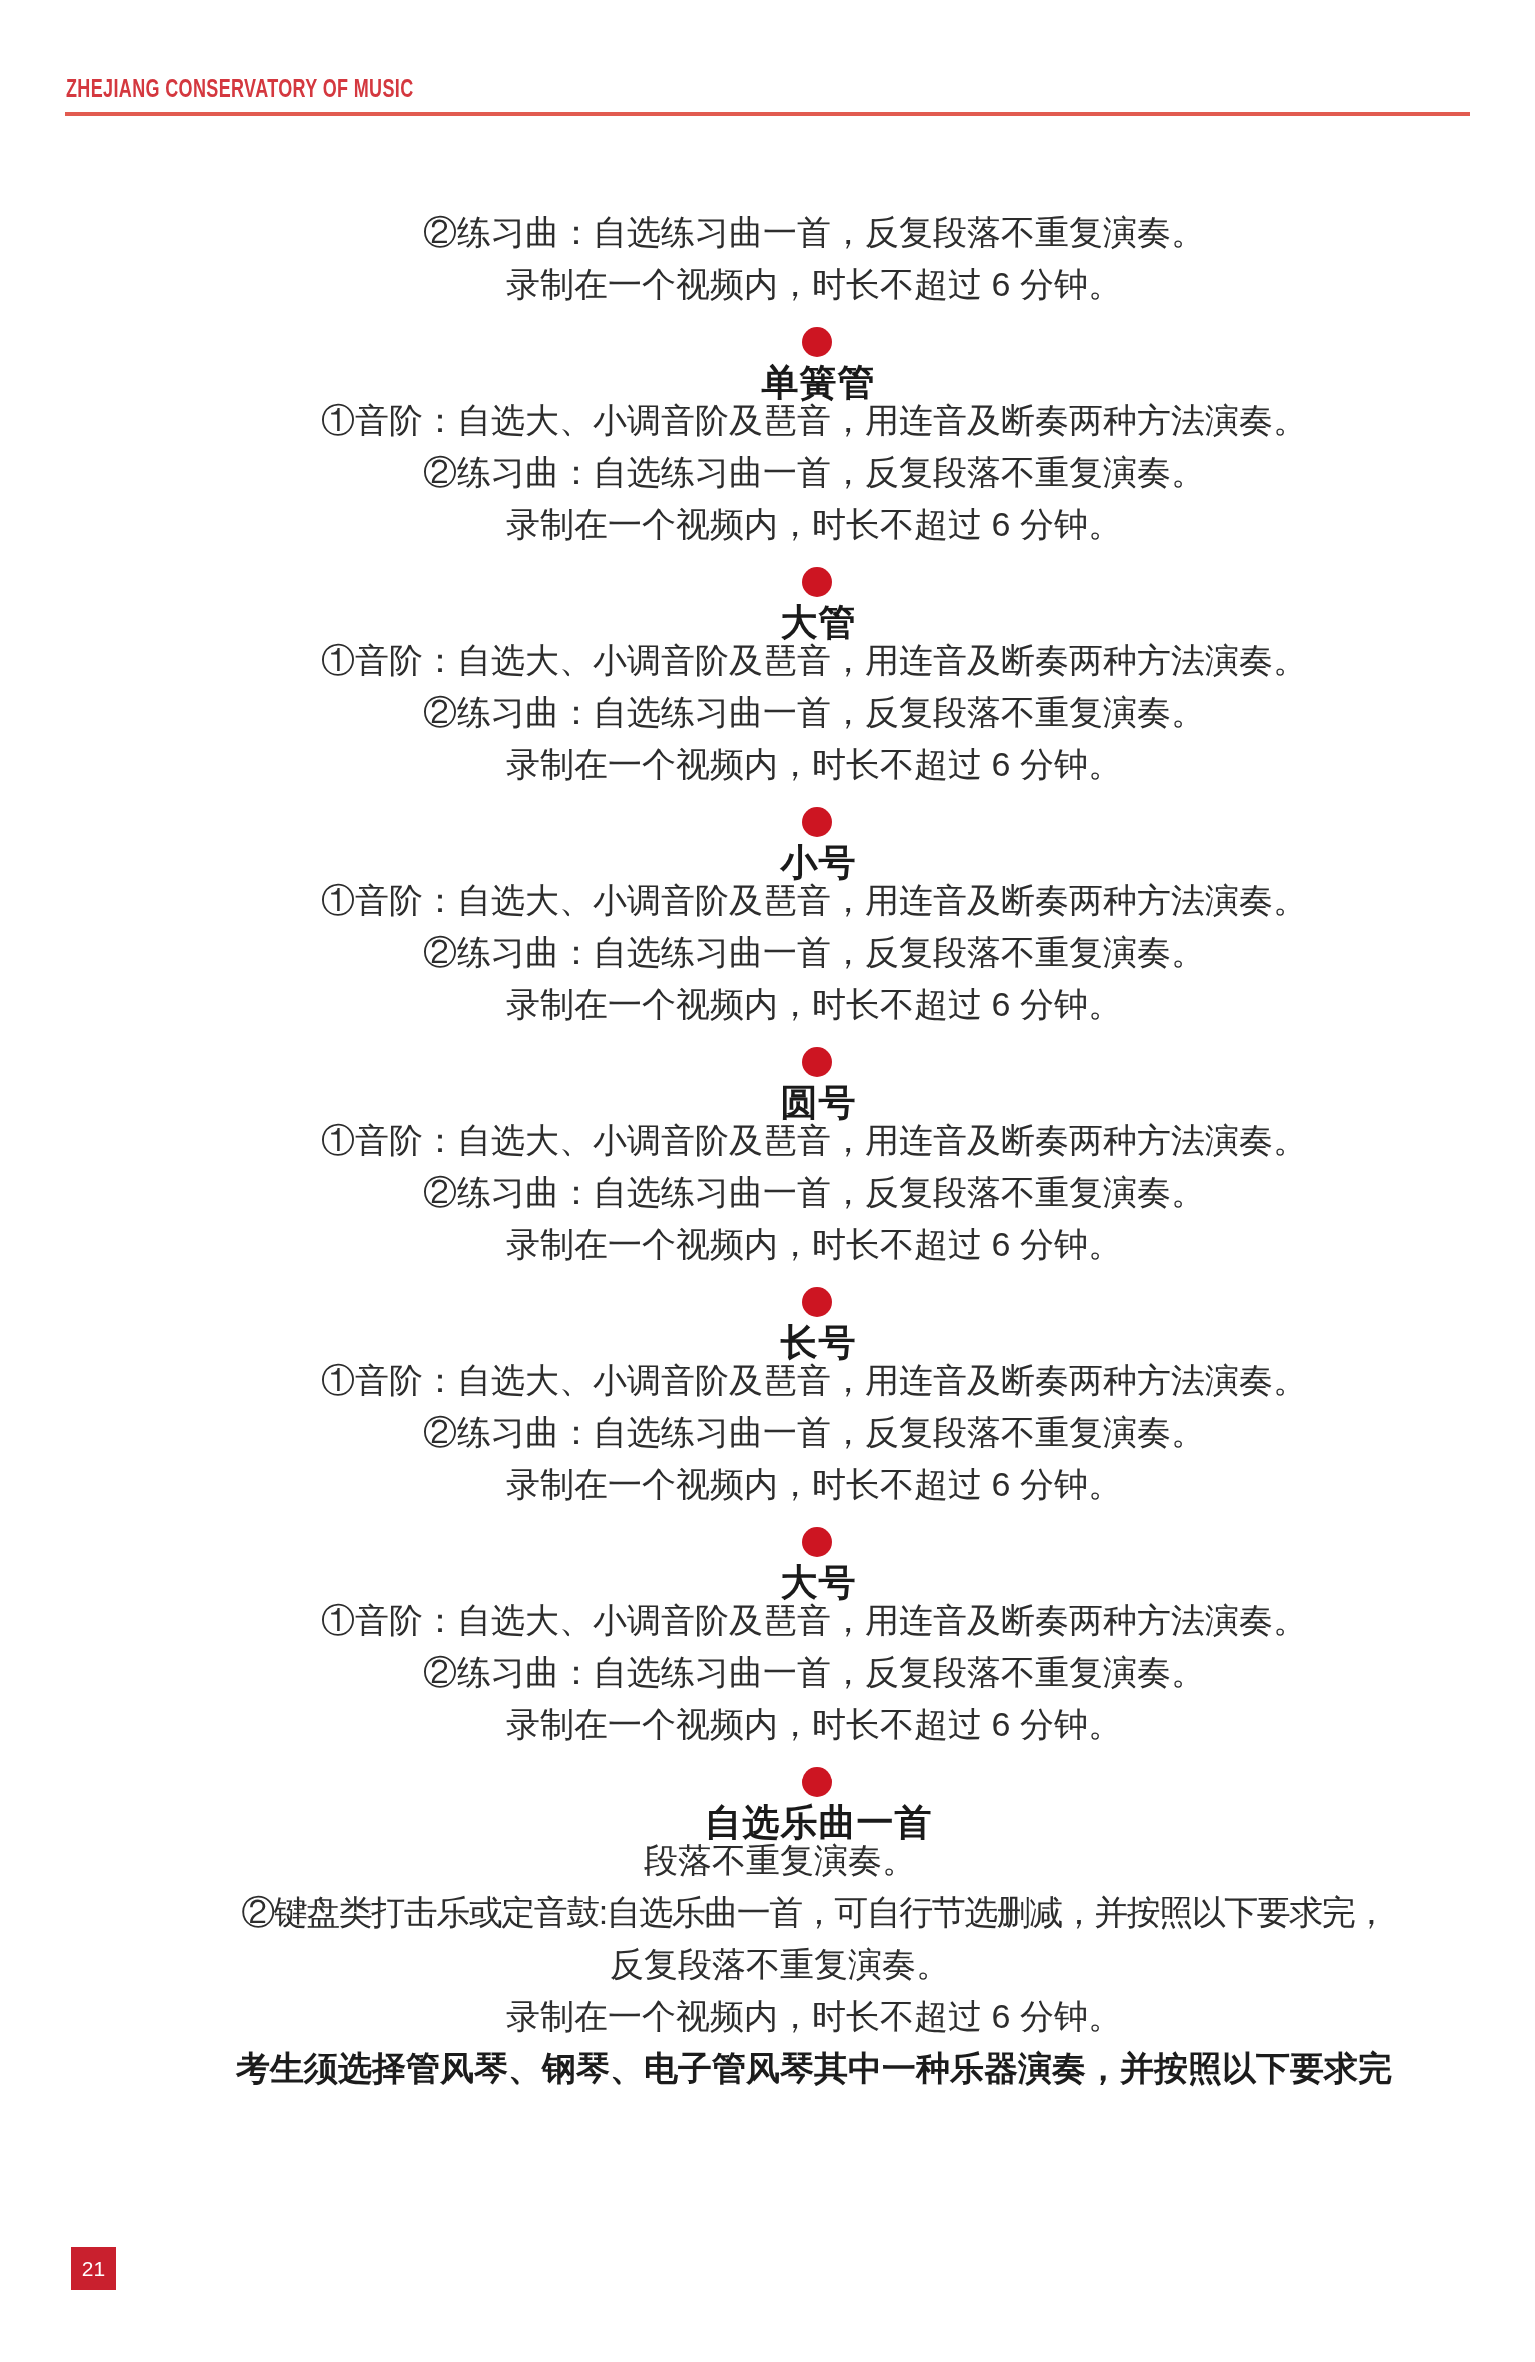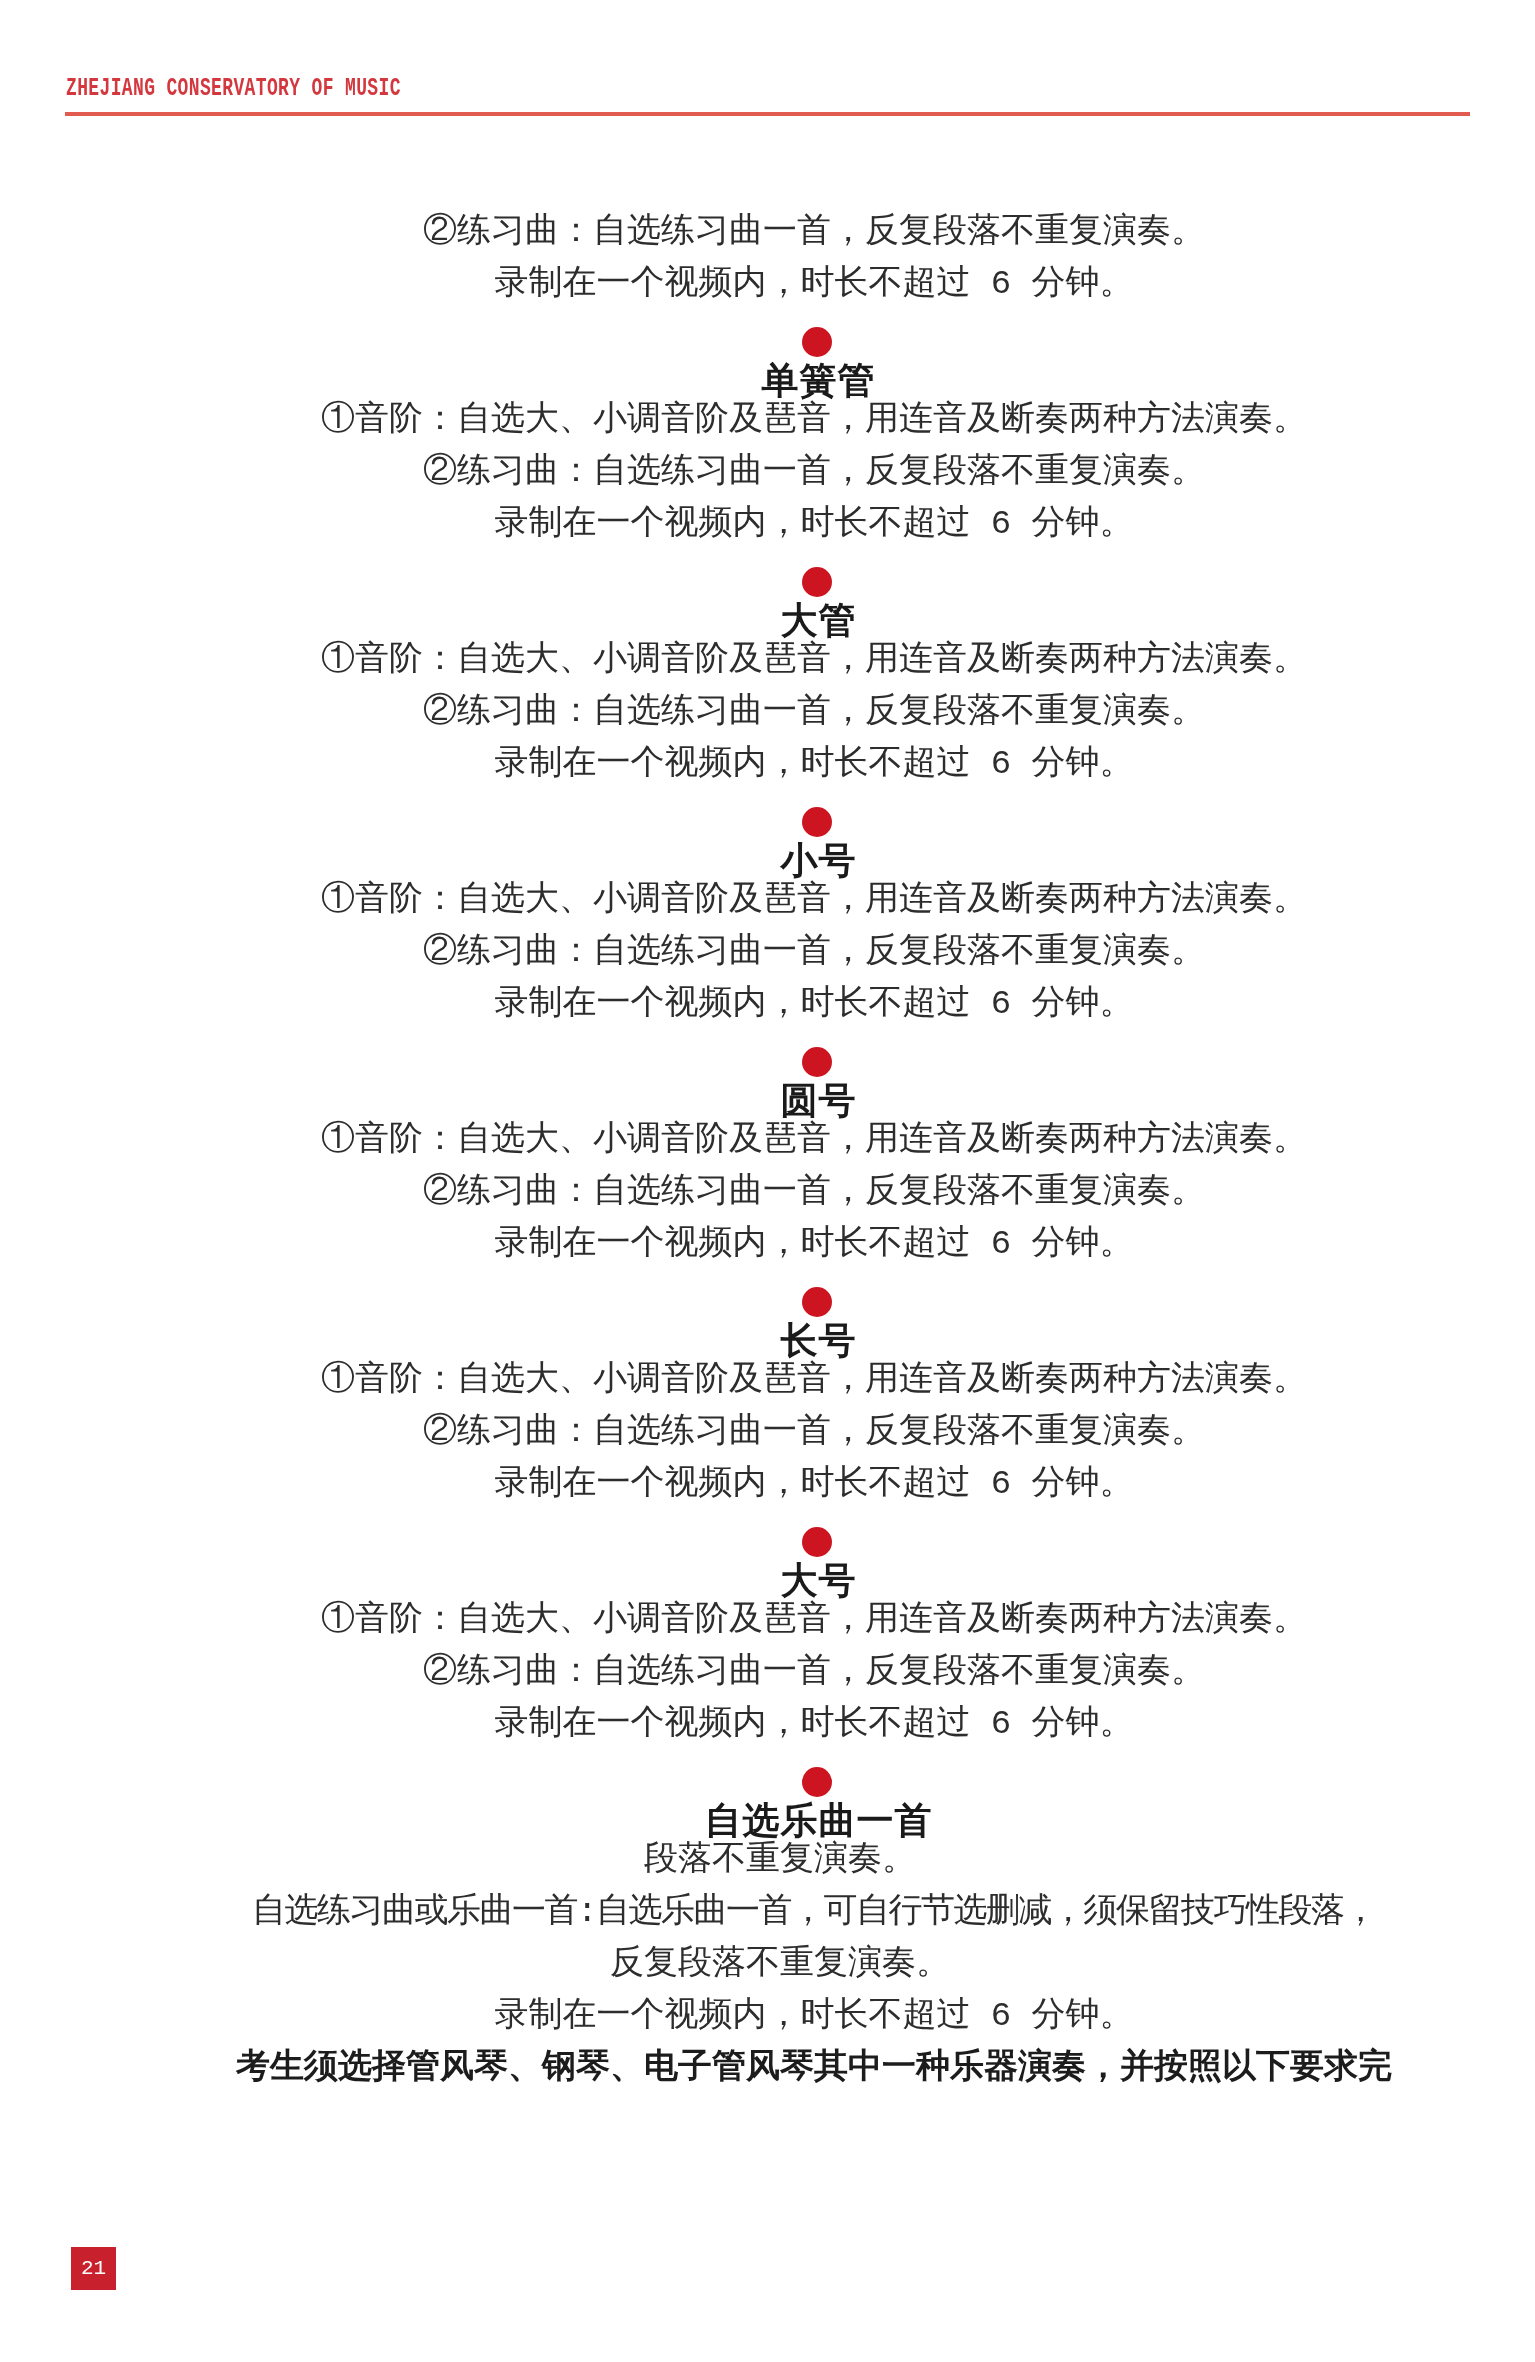--- a/index.html
+++ b/index.html
@@ -1,20 +1,20 @@
 <!DOCTYPE html>
 <html lang="zh" style="--brand-red: #d4383f; --rule-red: #e25b50; --bullet-red: #cd1522; --badge-red: #c9202e; --text-color: #2d2d2d;"><head>
 <meta charset="utf-8">
 <style>
   html,body { margin:0; padding:0; background:#ffffff; }
   .page {
     position:relative;
     width:1511px; height:2362px;
     background:#ffffff;
-    font-family:Liberation Mono, monospace;
+    font-family:Liberation Sans, sans-serif;
     overflow:hidden;
   }
   .brand {
     position:absolute; left:66px; top:74px;
     font-size:25px; font-weight:600;
     letter-spacing:0.5px;
     color:var(--brand-red,#d4383f);
     transform:scaleX(0.72); transform-origin:left top;
     white-space:nowrap;
   }
@@ -147,21 +147,21 @@
           </div>
   </section>
 
   <section>
     <div class="sec-head">
       <span class="bullet"></span>
       <span class="sec-title">自选乐曲一首</span>
     </div>
     <div>
             <div class="bline">段落不重复演奏。</div>
-            <div class="bline indent tight">自选练习曲或乐曲一首:自选乐曲一首，可自行节选删减，须保留技巧性段落，</div>
+            <div class="bline indent tight">②键盘类打击乐或定音鼓:自选乐曲一首，可自行节选删减，并按照以下要求完，</div>
             <div class="bline">反复段落不重复演奏。</div>
             <div class="bline indent">录制在一个视频内，时长不超过 6 分钟。</div>
           </div>
   </section>
 
   <section>
     <div>
             <div class="bline indent bold">考生须选择管风琴、钢琴、电子管风琴其中一种乐器演奏，并按照以下要求完</div>
           </div>
   </section>

